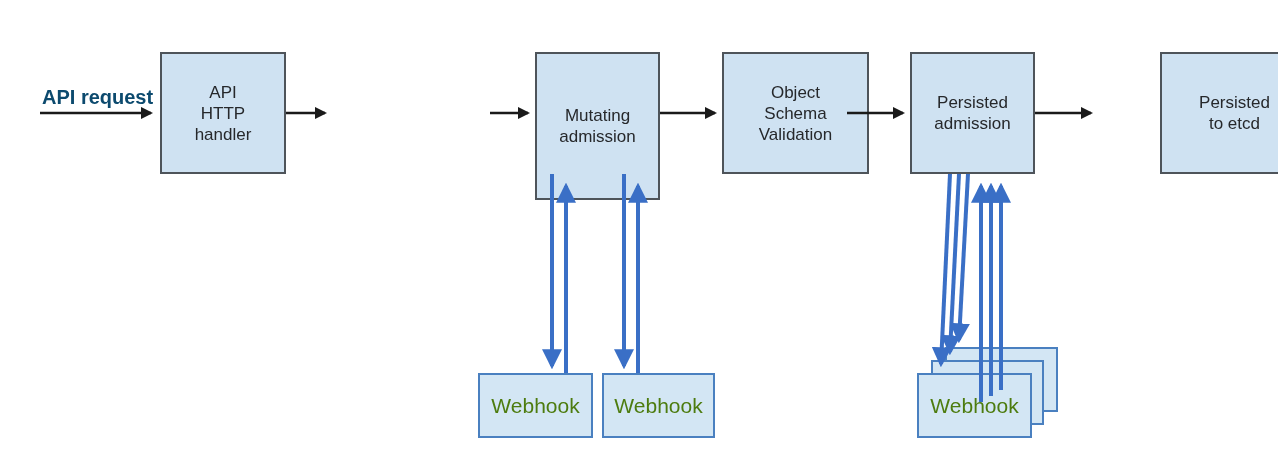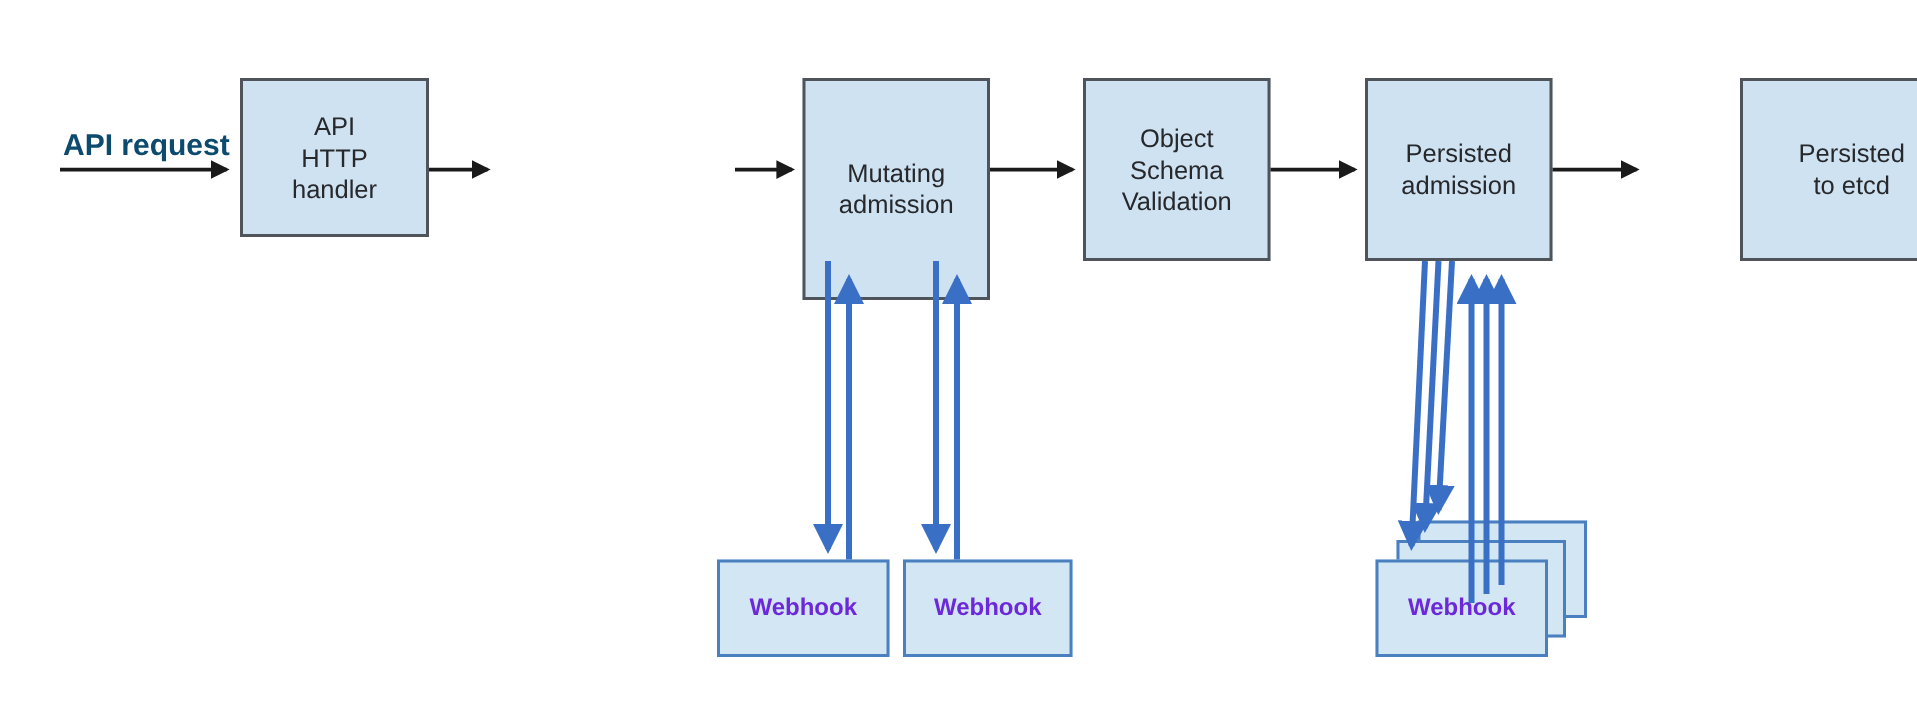--- a/index.html
+++ b/index.html
@@ -35,23 +35,23 @@
     color:var(--text-color);
   }
   .whbox{
     position:absolute;
     background:var(--webhook-fill);
     border:2px solid var(--webhook-border);
     box-sizing:border-box;
     display:flex;align-items:center;justify-content:center;
   }
   .wh-label{
-    font-size:16px;
-    font-weight:700;
-    color:#6d28d9;
+    font-size:21px;
+    font-weight:400;
+    color:#4d7c0f;
   }
   #entry-label{
     position:absolute;
     left:42px;top:86px;
     font-size:20px;
     font-weight:600;
     color:#0c4a6e;
     z-index:2;
   }
   #arrows{
@@ -62,33 +62,33 @@
   .flow-line{stroke:var(--flow-arrow);stroke-width:2.5;fill:none;}
   .blue-line{stroke:var(--webhook-arrow);stroke-width:4;fill:none;}
 </style>
 </head>
 <body>
 
 <div id="canvas">
 
   <div id="entry-label">API request</div>
 
-  <div class="pbox" style="left:160px;top:52px;width:126px;height:106px;">
+  <div class="pbox" style="left:160px;top:52px;width:126px;height:122px;">
     <div class="box-label">API
 HTTP
 handler</div>
   </div>
 
 
   <div class="pbox" style="left:535px;top:52px;width:125px;height:148px;">
     <div class="box-label">Mutating
 admission</div>
   </div>
 
-  <div class="pbox" style="left:722px;top:52px;width:125px;height:122px;">
+  <div class="pbox" style="left:722px;top:52px;width:147px;height:122px;">
     <div class="box-label">Object
 Schema
 Validation</div>
   </div>
 
   <div class="pbox" style="left:910px;top:52px;width:125px;height:122px;">
     <div class="box-label">Persisted
 admission</div>
   </div>
 

